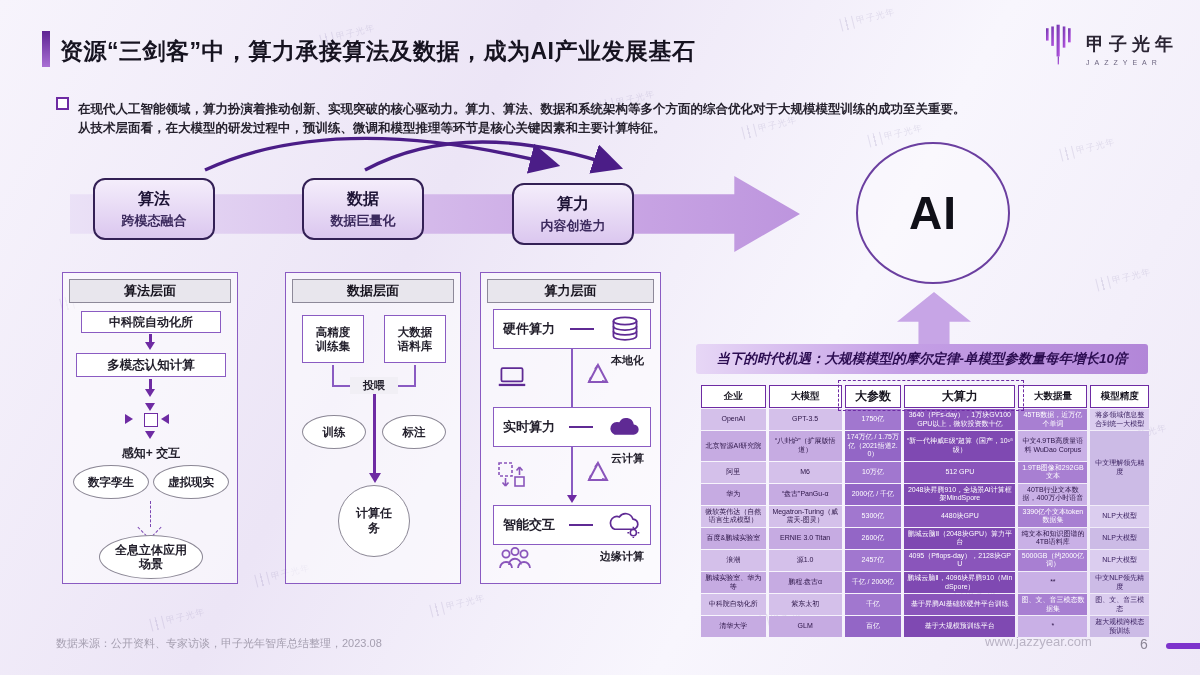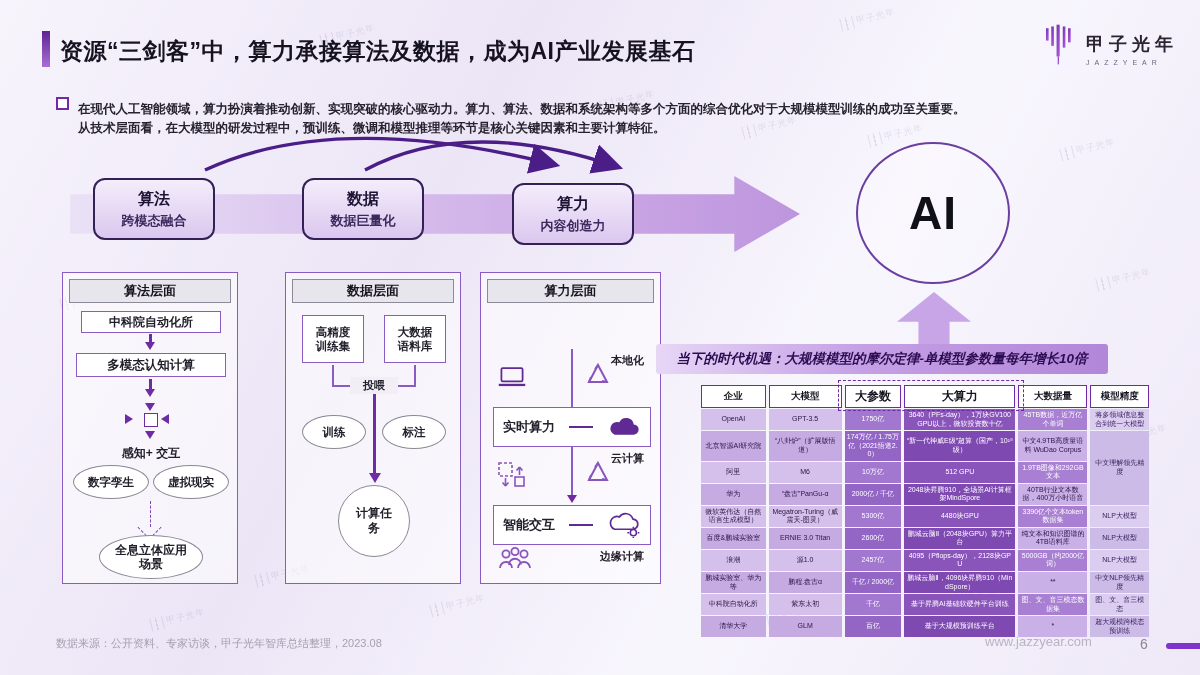--- a/index.html
+++ b/index.html
@@ -46,21 +46,21 @@
   .tri-r{position:absolute;width:0;height:0;border-top:5.5px solid transparent;border-bottom:5.5px solid transparent;border-left:8px solid #6e2ba3;}
   .tri-l{position:absolute;width:0;height:0;border-top:5.5px solid transparent;border-bottom:5.5px solid transparent;border-right:8px solid #6e2ba3;}
   .small-label{position:absolute;font-size:12px;font-weight:bold;color:#23202c;text-align:center;}
   .dash-v{position:absolute;width:0;border-left:1.6px dashed #7b46b2;}
   .crow{position:absolute;left:12px;width:158px;height:40px;border:1.3px solid #8a5bc2;background:#fff;
     display:flex;align-items:center;justify-content:space-between;padding:0 9px;box-sizing:border-box;}
   .crow .lbl{font-size:13px;font-weight:bold;color:#23202c;}
   .crow .dash{width:24px;height:2.4px;background:#5f2a94;}
   .caption{position:absolute;font-size:11px;font-weight:bold;color:#23202c;}
   
-  .banner{position:absolute;left:656px;top:344px;width:452px;height:30px;border-radius:3px;
+  .banner{position:absolute;left:696px;top:344px;width:452px;height:30px;border-radius:3px;
     background:linear-gradient(90deg,#e7d7f6,#c5a0e6 45%,#b286d8);display:flex;align-items:center;justify-content:center;}
   .banner span{font-size:13.5px;font-weight:bold;font-style:italic;color:#2c0d52;}
   .tbl-wrap{position:absolute;left:698px;top:384px;width:454px;}
   table.dt{width:100%;border-collapse:separate;border-spacing:3px 1.5px;table-layout:fixed;}
   table.dt th{background:#fff;border:1.3px solid #6e2ba3;font-size:9.5px;color:#17141f;padding:2px 0;font-weight:bold;}
   table.dt th.hl{font-size:12px;border-width:1.6px;margin-left:32px;}
   table.dt td{font-size:7px;line-height:1.22;text-align:center;padding:2px 2px;vertical-align:middle;word-break:break-all;}
   td.c1,td.c2{color:#2a1345;}
   tbody tr:nth-child(odd) td.c1,tbody tr:nth-child(odd) td.c2{background:#d4c0ea;}
   tbody tr:nth-child(even) td.c1,tbody tr:nth-child(even) td.c2{background:#c6abe2;}
@@ -241,20 +241,29 @@
     <div class="ell" style="left:52px;top:212px;width:72px;height:72px;font-size:12px;line-height:1.25;padding:0 14px">计算任务</div>
   </div>
 
   <div class="panel" style="left:480px;width:181px">
     <div class="phead">算力层面</div>
 
     <div class="vline" style="left:90px;top:76px;height:58px;width:2px;background:#8a5bc2"></div>
     <div class="vline" style="left:90px;top:174px;height:50px;width:2px;background:#8a5bc2"></div>
     <div class="tri-d" style="left:86px;top:222px"></div>
 
+    <div class="crow" style="top:36px">
+      <span class="lbl">硬件算力</span>
+      <span class="dash"></span>
+      <svg width="32" height="28" viewBox="0 0 36 30">
+        <ellipse cx="18" cy="6" rx="13" ry="4.2" fill="none" stroke="#5f2a94" stroke-width="2"></ellipse>
+        <path d="M5,6 v17 a13,4.2 0 0 0 26,0 v-17" fill="none" stroke="#5f2a94" stroke-width="2"></path>
+        <path d="M5,12 a13,4.2 0 0 0 26,0 M5,17.5 a13,4.2 0 0 0 26,0" fill="none" stroke="#5f2a94" stroke-width="2"></path>
+      </svg>
+    </div>
     <div class="caption" style="right:16px;top:80px">本地化</div>
     <svg class="abs" style="left:16px;top:92px" width="30" height="24" viewBox="0 0 34 24">
       <rect x="5" y="2" width="24" height="15" rx="1.5" fill="none" stroke="#5f2a94" stroke-width="2"></rect>
       <path d="M2,21 h30" stroke="#5f2a94" stroke-width="2.6"></path>
     </svg>
     <svg class="abs" style="left:104px;top:88px" width="26" height="26" viewBox="0 0 26 26">
       <path d="M13,4 L22,21 H4 z" fill="none" stroke="#8a55bb" stroke-width="2"></path>
       <path d="M13,4 l-3,4 M22,21 l-5,-1 M4,21 l2,-5" stroke="#8a55bb" stroke-width="2" fill="none"></path>
     </svg>
 

